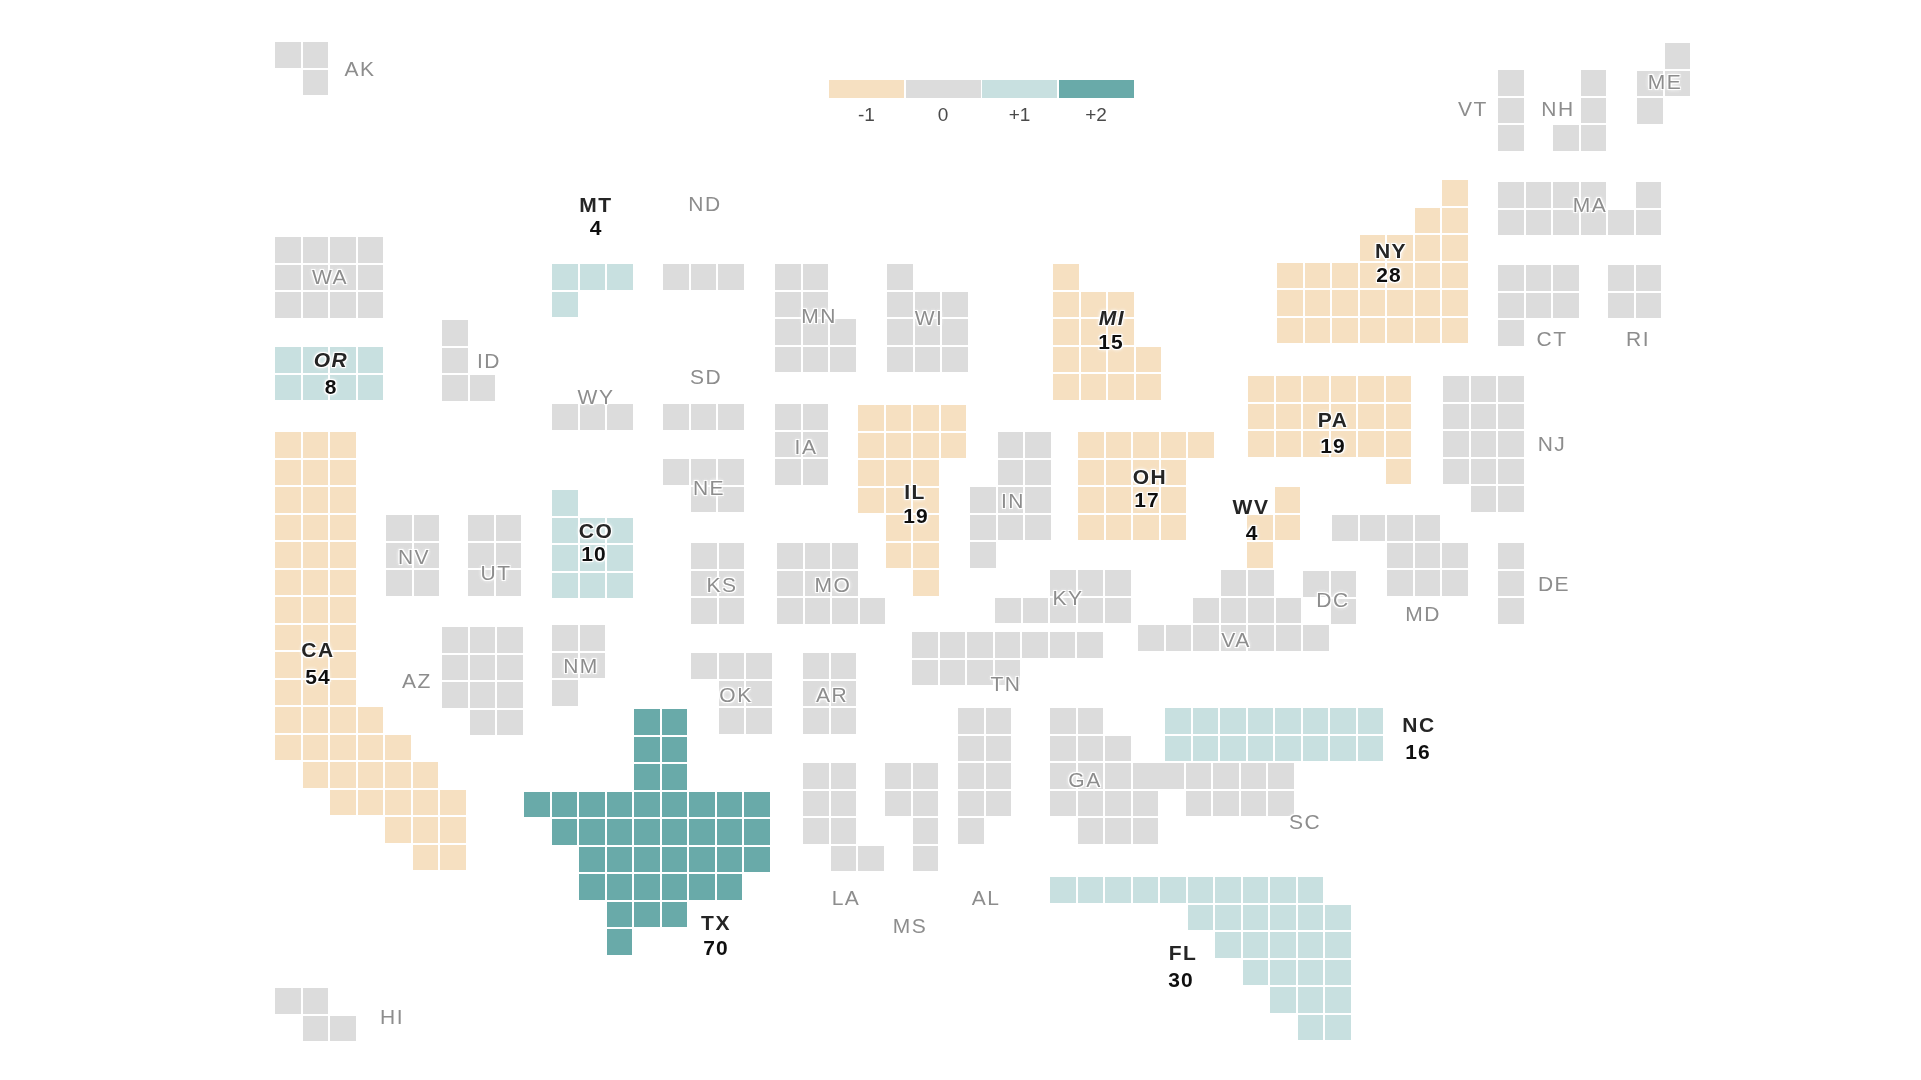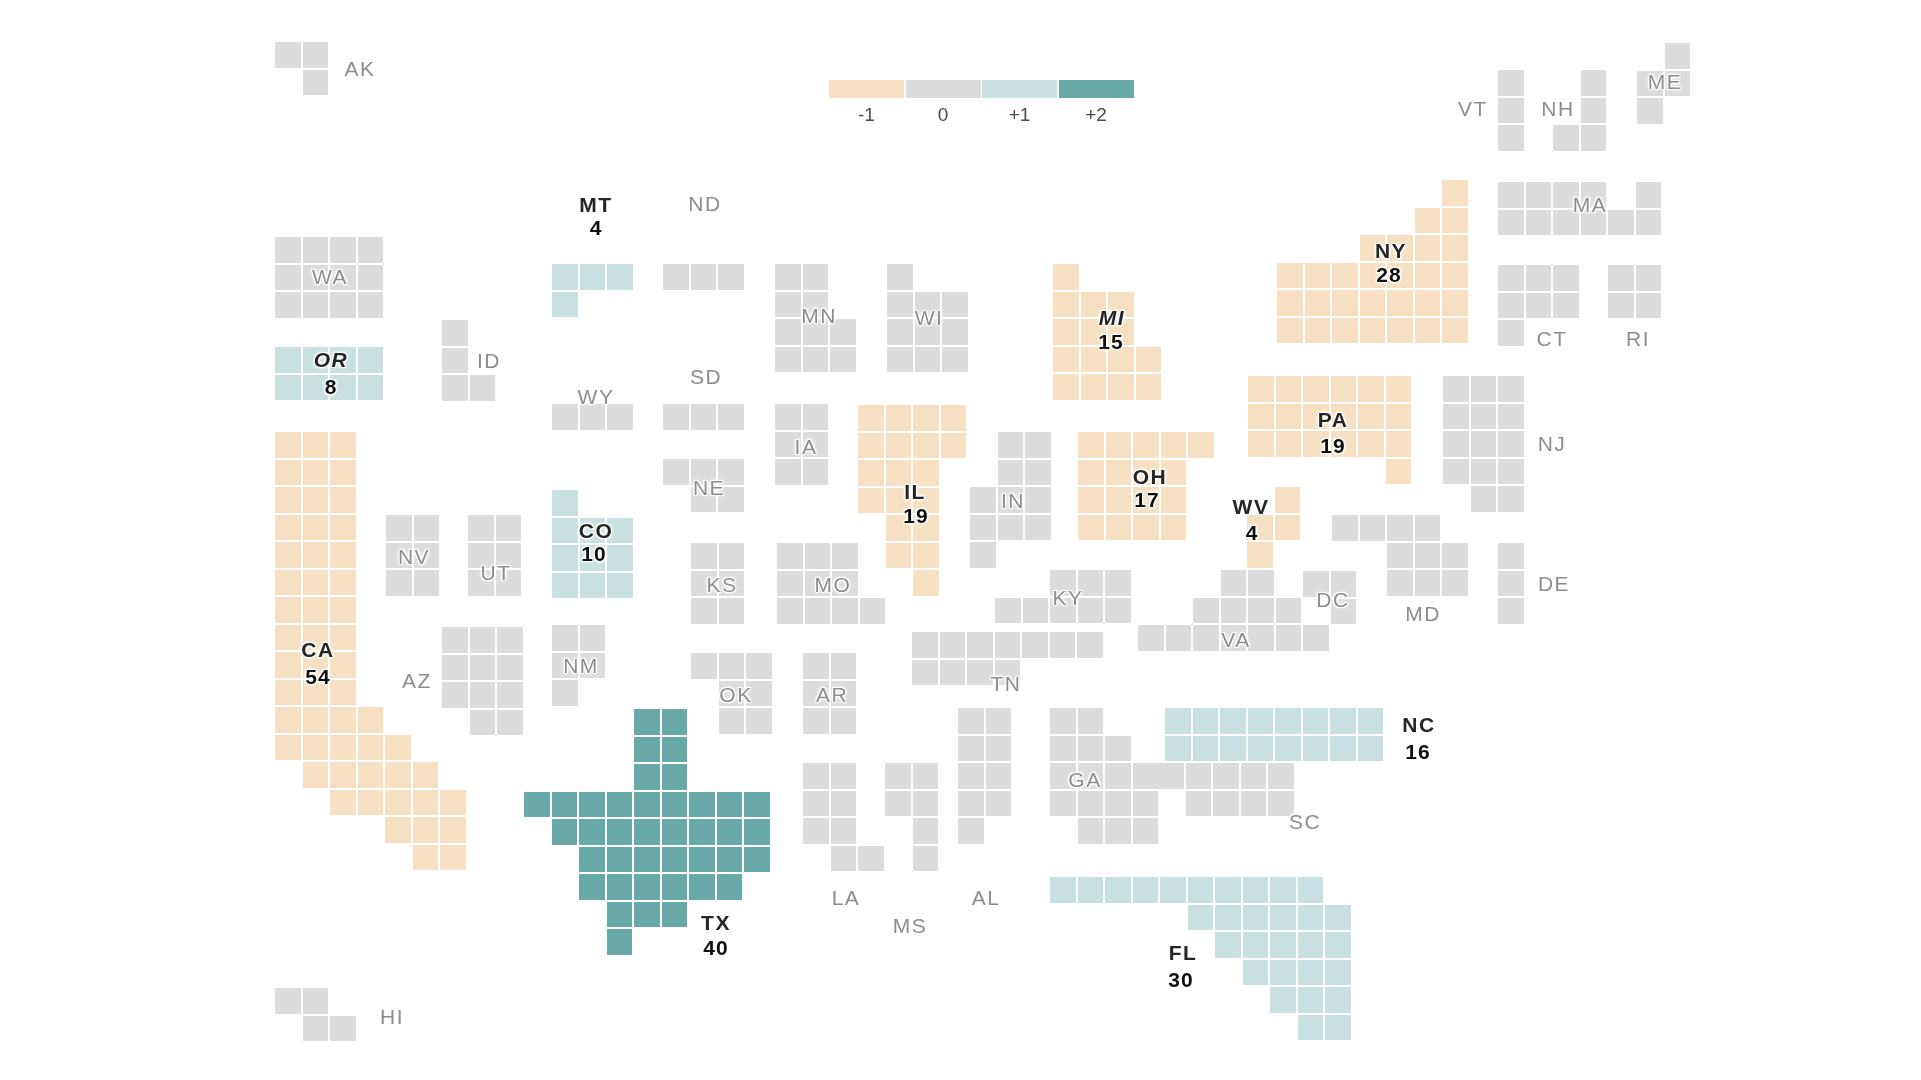--- a/index.html
+++ b/index.html
@@ -276,21 +276,21 @@
         <div class="tile" style="left: 606.5px; top: 874px; width: 25.5px; height: 25.5px; background: rgb(105, 170, 169);"></div>
         <div class="tile" style="left: 634px; top: 874px; width: 25.5px; height: 25.5px; background: rgb(105, 170, 169);"></div>
         <div class="tile" style="left: 661.5px; top: 874px; width: 25.5px; height: 25.5px; background: rgb(105, 170, 169);"></div>
         <div class="tile" style="left: 689px; top: 874px; width: 25.5px; height: 25.5px; background: rgb(105, 170, 169);"></div>
         <div class="tile" style="left: 716.5px; top: 874px; width: 25.5px; height: 25.5px; background: rgb(105, 170, 169);"></div>
         <div class="tile" style="left: 606.5px; top: 901.5px; width: 25.5px; height: 25.5px; background: rgb(105, 170, 169);"></div>
         <div class="tile" style="left: 634px; top: 901.5px; width: 25.5px; height: 25.5px; background: rgb(105, 170, 169);"></div>
         <div class="tile" style="left: 661.5px; top: 901.5px; width: 25.5px; height: 25.5px; background: rgb(105, 170, 169);"></div>
         <div class="tile" style="left: 606.5px; top: 929px; width: 25.5px; height: 25.5px; background: rgb(105, 170, 169);"></div>
         <div class="state-label lbl-dark" style="left: 716px; top: 923px;">TX</div>
-        <div class="state-label lbl-num" style="left: 716px; top: 948px;">40</div>
+        <div class="state-label lbl-num" style="left: 716px; top: 948px;">70</div>
       </div>
       <div>
         <div class="tile" style="left: 775px; top: 264px; width: 25.5px; height: 25.5px; background: rgb(220, 220, 220);"></div>
         <div class="tile" style="left: 802.5px; top: 264px; width: 25.5px; height: 25.5px; background: rgb(220, 220, 220);"></div>
         <div class="tile" style="left: 775px; top: 291.5px; width: 25.5px; height: 25.5px; background: rgb(220, 220, 220);"></div>
         <div class="tile" style="left: 802.5px; top: 291.5px; width: 25.5px; height: 25.5px; background: rgb(220, 220, 220);"></div>
         <div class="tile" style="left: 775px; top: 319px; width: 25.5px; height: 25.5px; background: rgb(220, 220, 220);"></div>
         <div class="tile" style="left: 802.5px; top: 319px; width: 25.5px; height: 25.5px; background: rgb(220, 220, 220);"></div>
         <div class="tile" style="left: 830px; top: 319px; width: 25.5px; height: 25.5px; background: rgb(220, 220, 220);"></div>
         <div class="tile" style="left: 775px; top: 346.5px; width: 25.5px; height: 25.5px; background: rgb(220, 220, 220);"></div>

